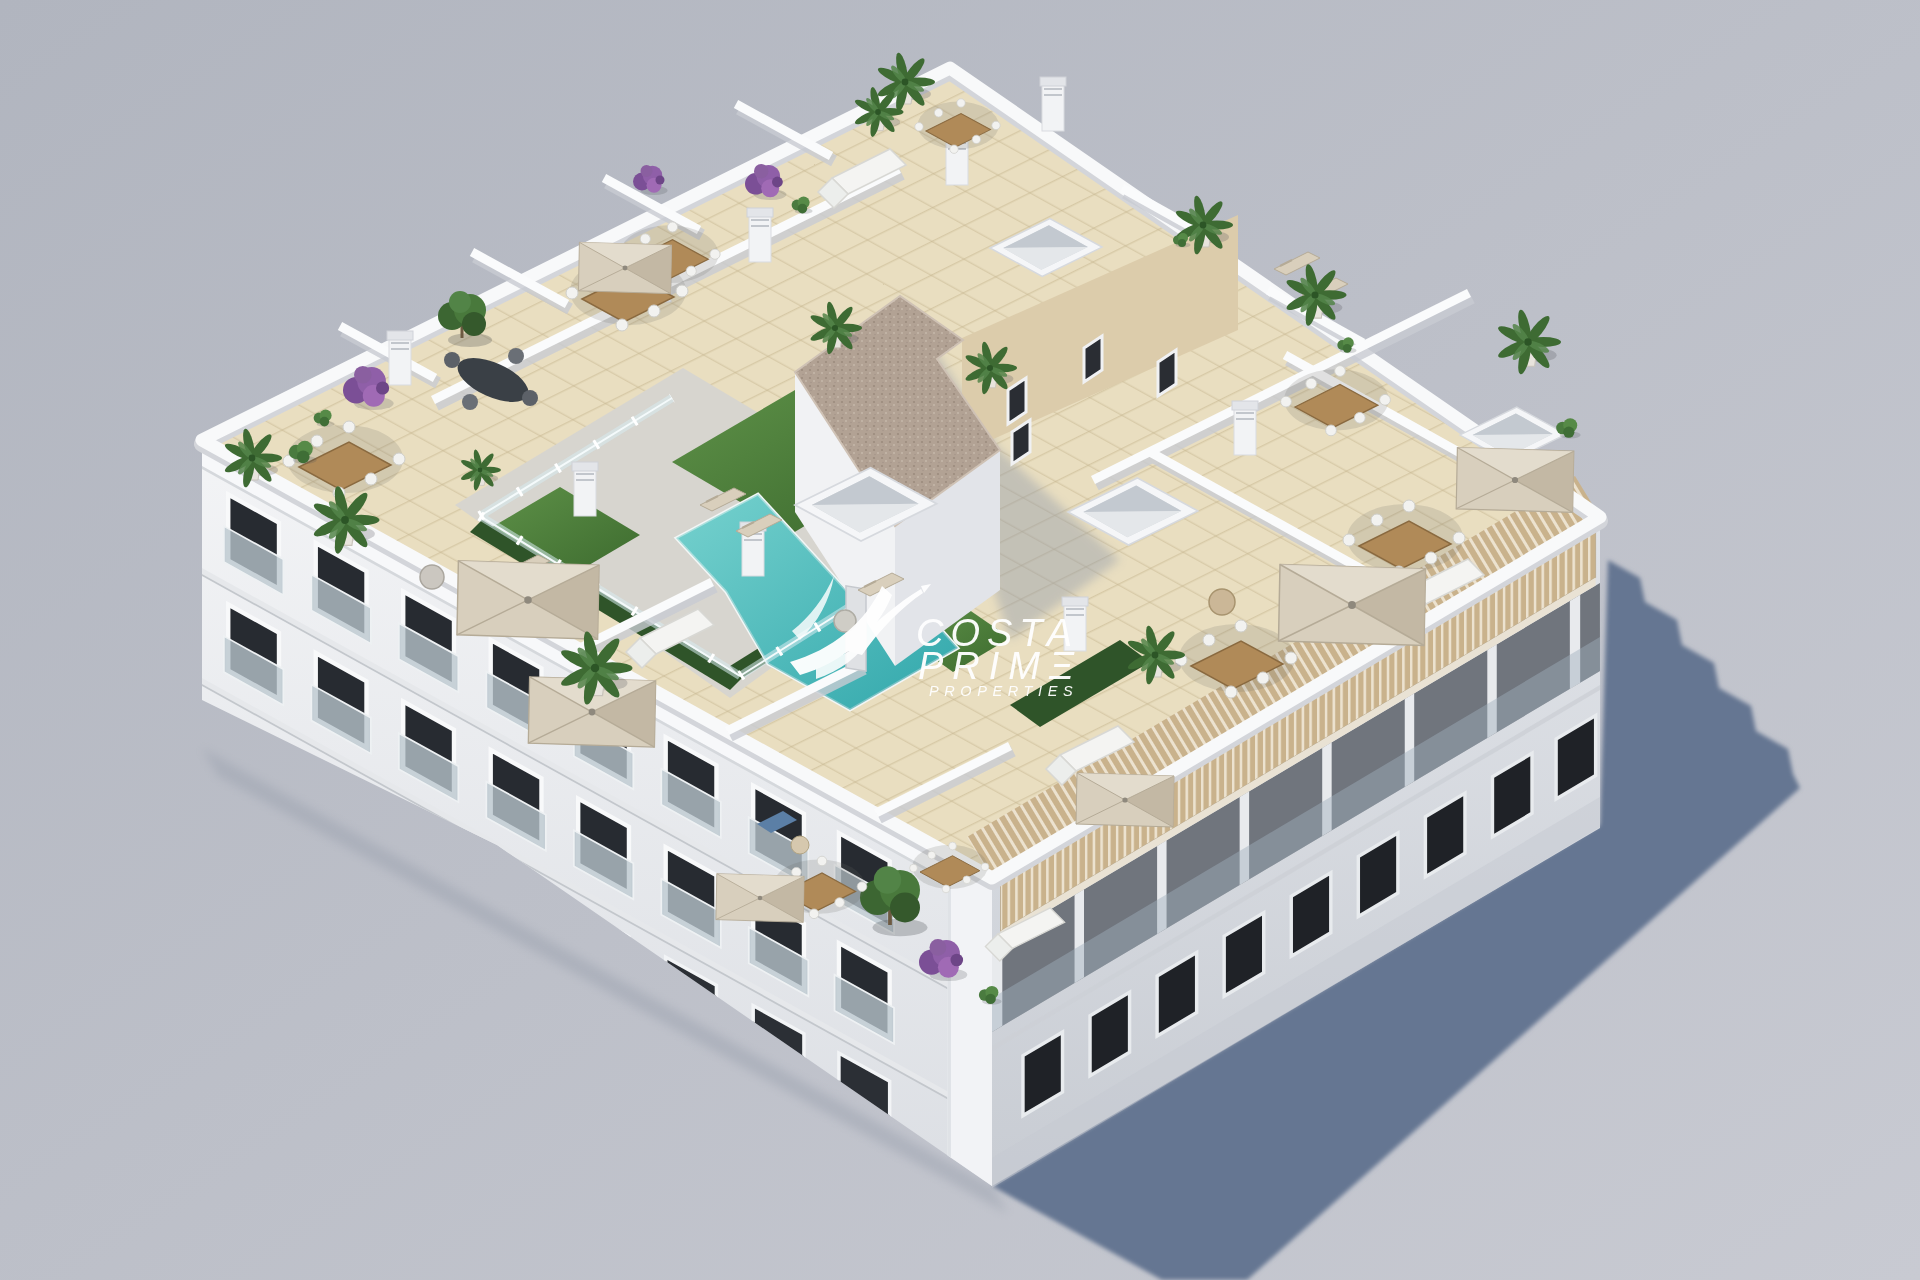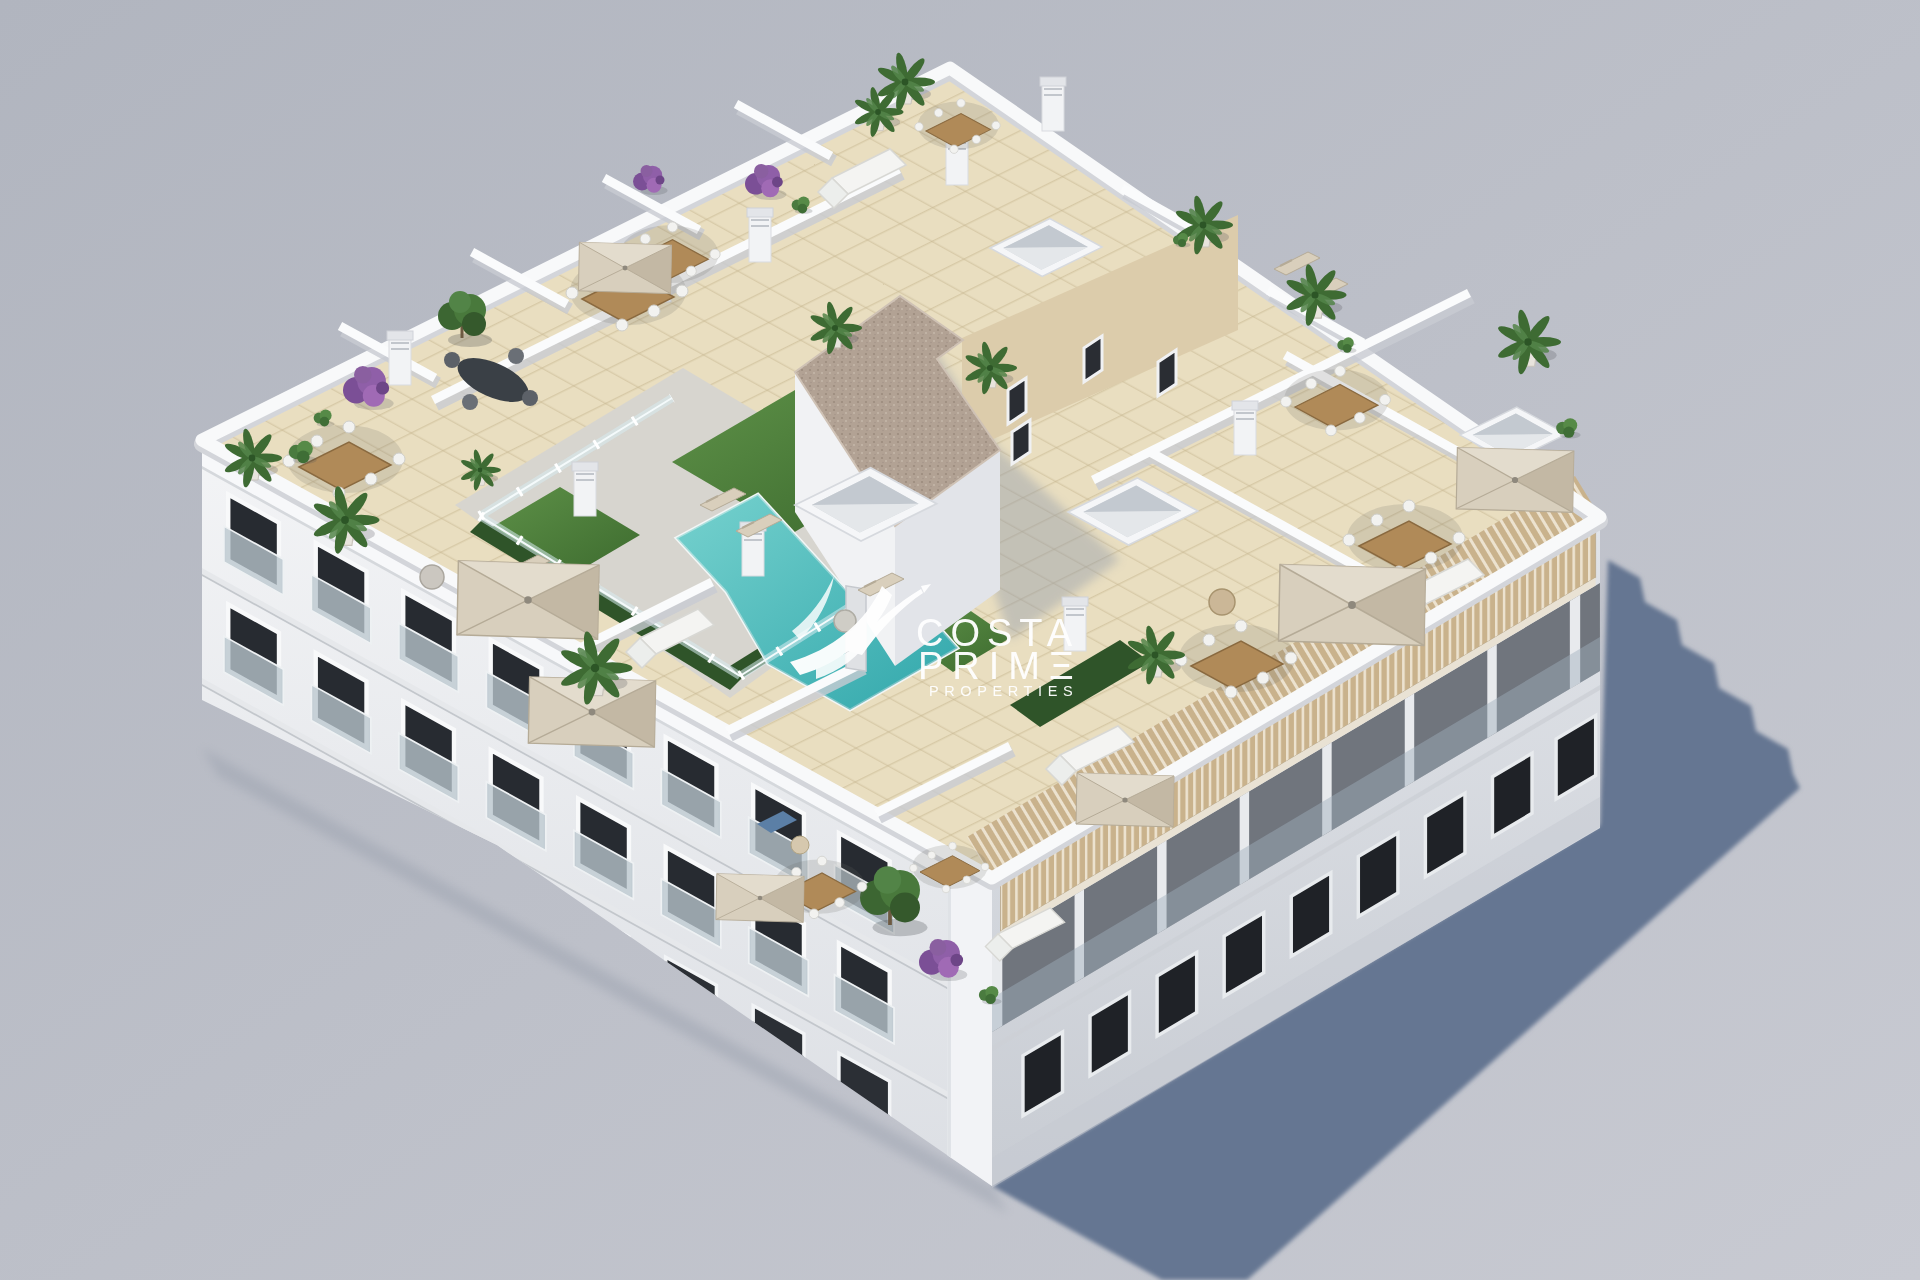--- a/index.html
+++ b/index.html
@@ -1,16 +1,16 @@
 <!DOCTYPE html>
 <html><head>
 <meta charset="utf-8">
 <style>
   html,body{margin:0;padding:0;background:#b3b7c0;}
-  .stage{width:1920px;height:1280px;position:relative;overflow:hidden;}
+  .stage{width:1920px;height:1280px;position:relative;overflow:hidden;font-style:italic;}
   svg{display:block;}
   text{font-family:"Liberation Sans","DejaVu Sans",sans-serif;}
   .wm-big{font-size:38px;font-weight:300;letter-spacing:7px;}
   .wm-mid{font-size:38px;font-weight:300;letter-spacing:9px;}
   .wm-small{font-size:14.5px;font-weight:400;letter-spacing:5.6px;}
 </style>
 </head>
 <body>
 
 <div class="stage">

